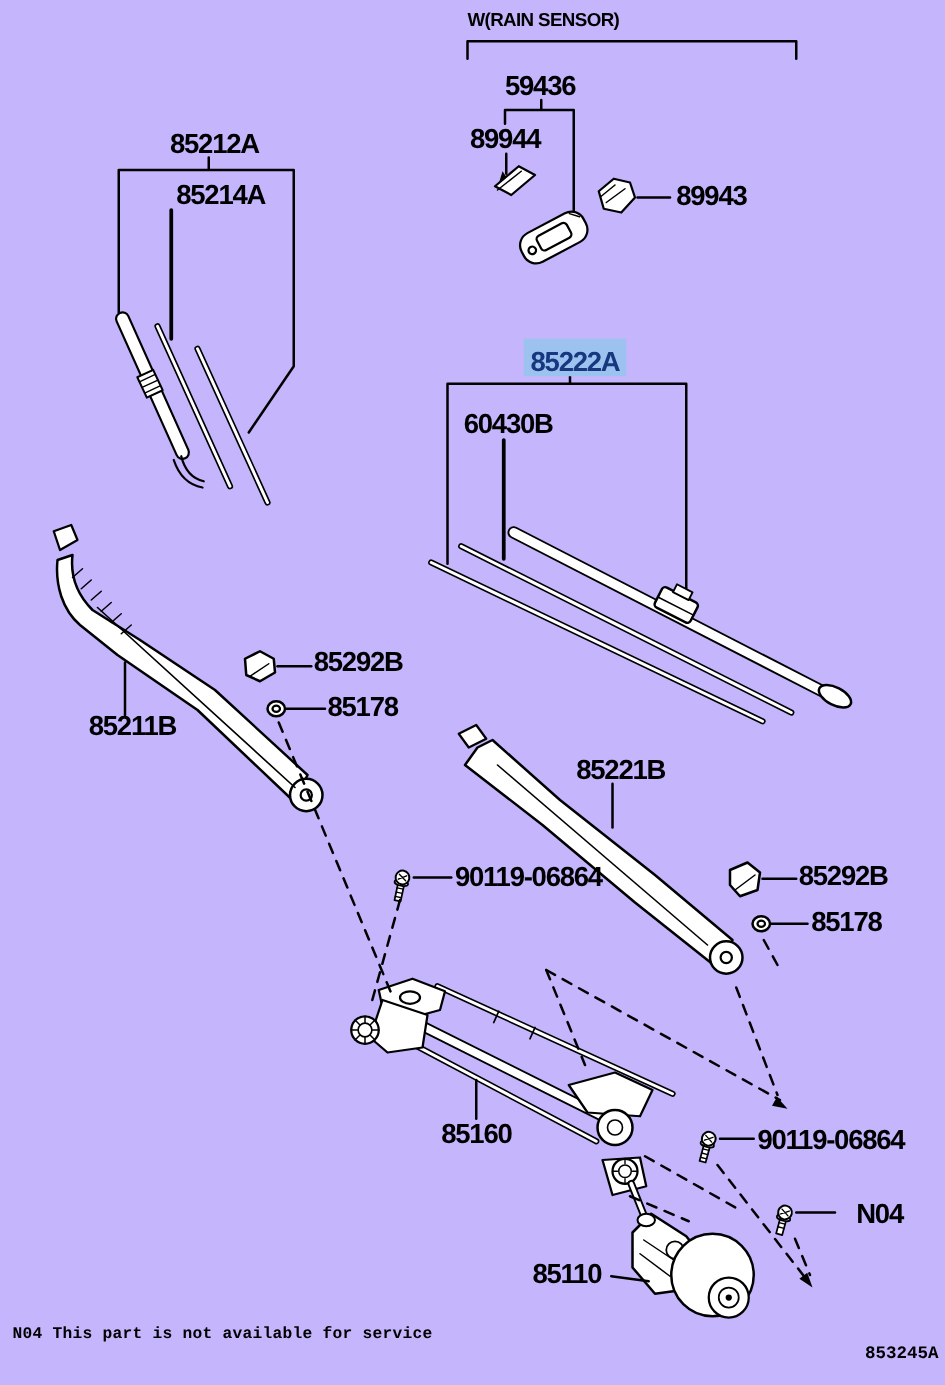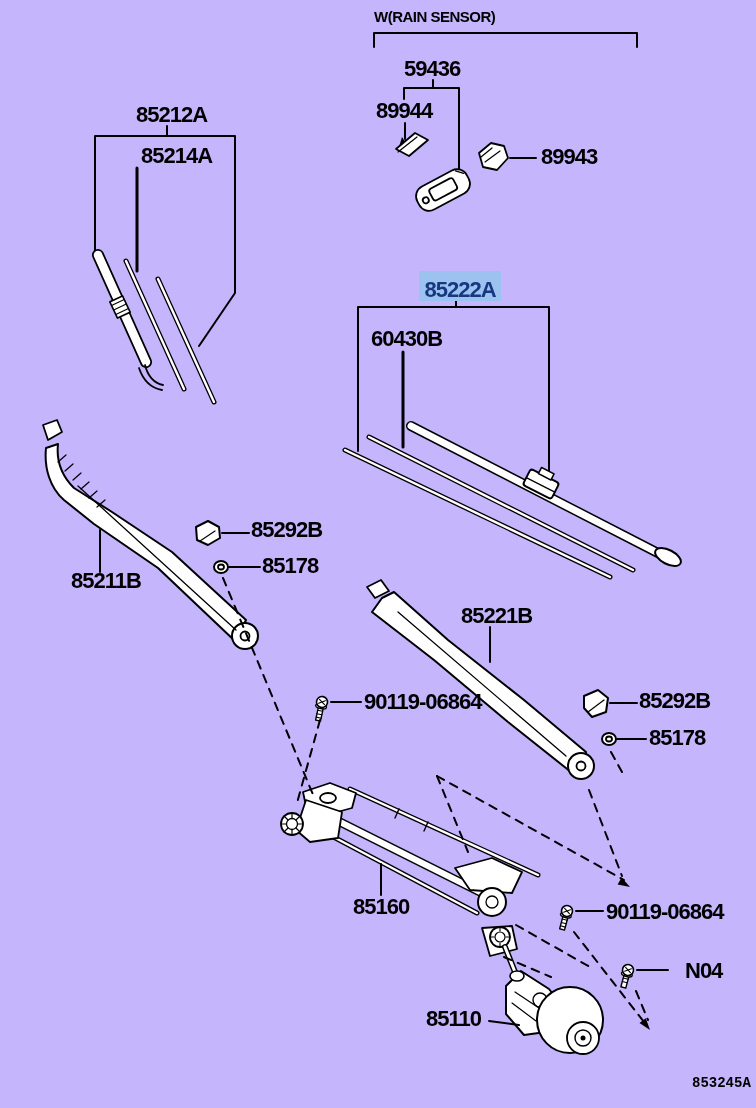--- a/index.html
+++ b/index.html
@@ -247,15 +247,16 @@
 
   <div class="part-label" style="left:364px;top:691px;">90119-06864</div>
   <div class="part-label" style="left:639px;top:690px;">85292B</div>
   <div class="part-label" style="left:649px;top:727px;">85178</div>
 
   <div class="part-label" style="left:353px;top:896px;">85160</div>
   <div class="part-label" style="left:606px;top:901px;">90119-06864</div>
   <div class="part-label" style="left:673px;top:960px;margin-left:12px;">N04</div>
   <div class="part-label" style="left:426px;top:1008px;text-align:center;">85110</div>
 
+  <div class="note-line note-en">N04 This part is not available for service</div>
   <div class="diagram-code">853245A</div>
 
 </div>
 
 </body></html>

